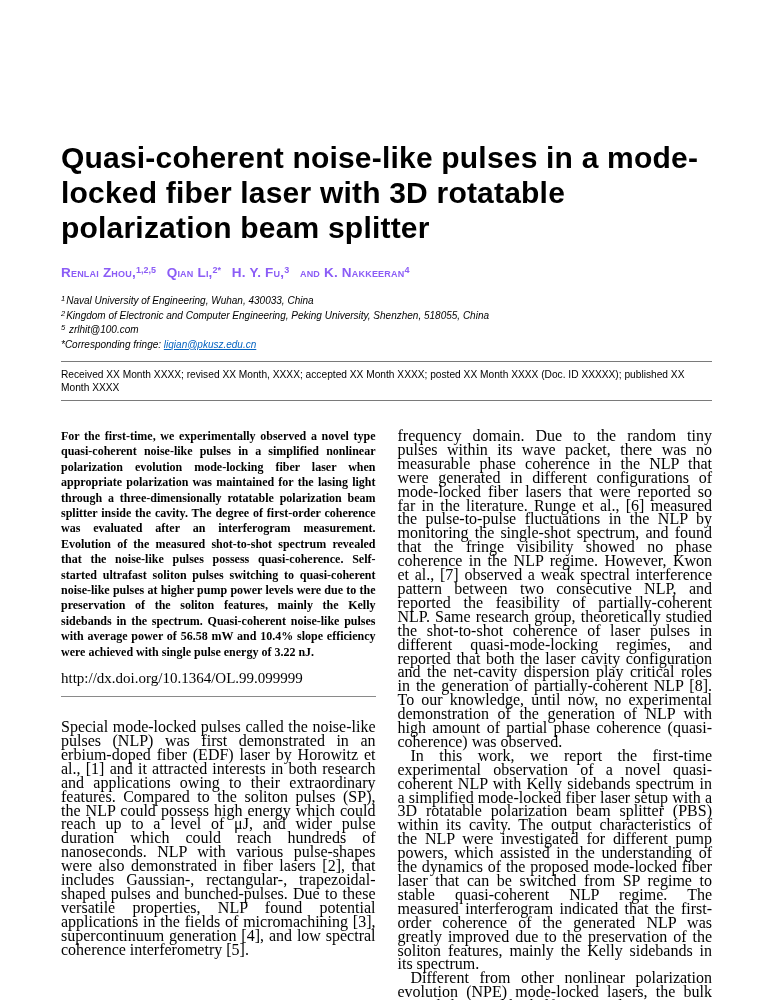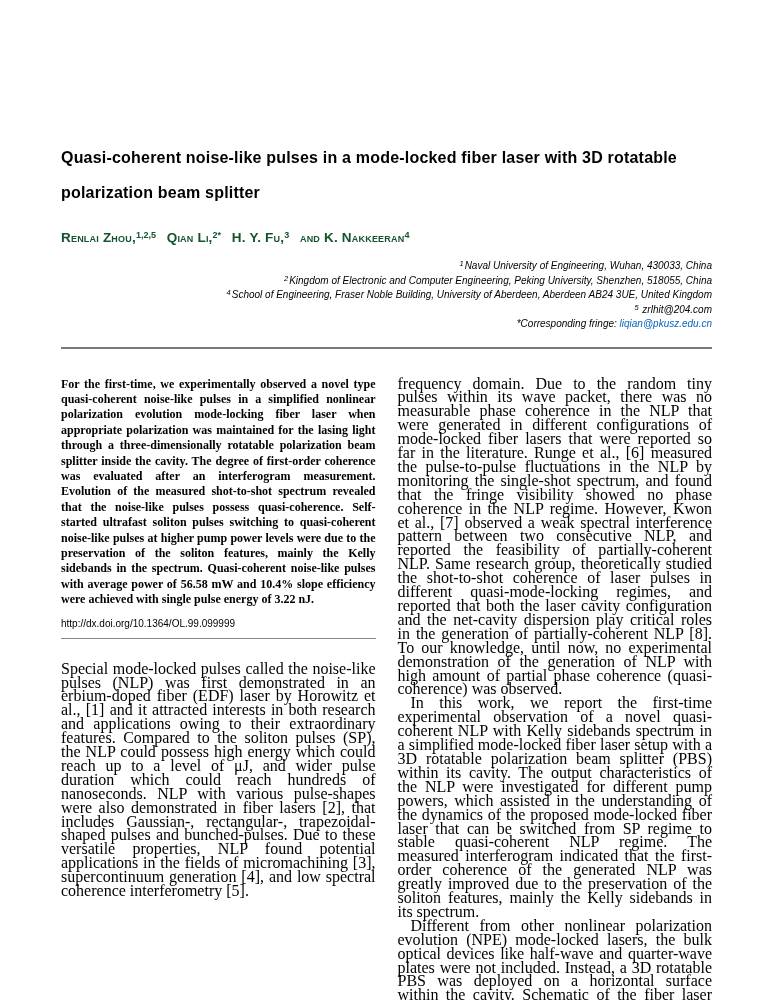--- a/index.html
+++ b/index.html
@@ -11,56 +11,57 @@
     overflow: hidden;
   }
   .page {
     width: 773px; height: 1000px;
     background: #fff;
     padding: 140px 61px 30px 61px;
     overflow: hidden;
   }
   .title {
     font-family: "Liberation Sans", sans-serif;
-    font-size: 16px;
+    font-size: 30px;
     font-weight: 700;
     line-height: 35px;
     letter-spacing: 0.2px;
     color: #000;
     margin-bottom: 20px;
   }
   .authors {
-    color: #14532d;
+    color: #8b5cf6;
     font-weight: 700;
     font-size: 13.5px;
     margin-bottom: 14px;
     white-space: nowrap;
   }
   .author { display: inline; }
   .author + .author { margin-left: 7px; }
   .au-name { font-variant: small-caps; letter-spacing: 0.2px; }
   .au-sup {
     font-size: 9px;
     position: relative; top: -4.5px;
     font-weight: 700;
   }
-  .affiliations { margin-bottom: 16px; text-align: right; }
+  .affiliations { margin-bottom: 10px; }
   .aff-line {
     font-size: 10px;
     font-style: italic;
     line-height: 13.5px;
     color: #000;
   }
   .aff-sup {
     font-size: 7.5px;
     position: relative; top: -3px;
     margin-right: 1px;
   }
   .email-link {
     color: #0563C1;
+    text-decoration: underline;
     font-style: italic;
     cursor: pointer;
   }
   .rule {
     height: 1px;
     background: #7a7a7a;
     width: 100%;
   }
   .rule-top { margin-top: 8px; }
   .received {
@@ -76,22 +77,22 @@
   }
   .col { flex: 1 1 0; min-width: 0; }
   .abstract {
     font-family: "Liberation Serif", serif;
     font-weight: 700;
     font-size: 12px;
     line-height: 15.4px;
     text-align: justify;
   }
   .doi {
-    font-family: Liberation Sans, sans-serif;
-    font-size: 10px;
+    font-family: Liberation Serif, serif;
+    font-size: 15px;
     margin-top: 10px;
     color: #000;
   }
   .sec-rule {
     height: 1px;
     background: #8a8a8a;
     margin-top: 9px;
   }
   .body-p {
     font-family: "Liberation Serif", serif;
@@ -113,26 +114,26 @@
   <div class="authors">
     <span class="author"><span class="au-name">Renlai Zhou,</span><span class="au-sup">1,2,5</span></span>
     <span class="author"><span class="au-name">Qian Li,</span><span class="au-sup">2*</span></span>
     <span class="author"><span class="au-name">H. Y. Fu,</span><span class="au-sup">3</span></span>
     <span class="author"><span class="au-name">and K. Nakkeeran</span><span class="au-sup">4</span></span>
   </div>
 
   <div class="affiliations">
     <div class="aff-line"><span class="aff-sup">1</span><span>Naval University of Engineering, Wuhan, 430033, China</span></div>
     <div class="aff-line"><span class="aff-sup">2</span><span>Kingdom of Electronic and Computer Engineering, Peking University, Shenzhen, 518055, China</span></div>
-    <div class="aff-line"><span class="aff-sup">4</span><span>School of Engineering, Fraser Noble Building, University of Aberdeen, Aberdeen AB24 3UE, United Kingdom</span></div>
-    <div class="aff-line"><span class="aff-sup">5</span><span> zrlhit@204.com</span></div>
+    <div class="aff-line"><span class="aff-sup">5</span><span> zrlhit@100.com</span></div>
     <div class="aff-line"><span>*Corresponding fringe: </span><a class="email-link">liqian@pkusz.edu.cn</a></div>
   </div>
 
   <div class="rule rule-top"></div>
+  <div class="received">Received XX Month XXXX; revised XX Month, XXXX; accepted XX Month XXXX; posted XX Month XXXX (Doc. ID XXXXX); published XX Month XXXX</div>
   <div class="rule"></div>
 
   <div class="columns">
     <div class="col">
       <p class="abstract">For the first-time, we experimentally observed a novel type quasi-coherent noise-like pulses in a simplified nonlinear polarization evolution mode-locking fiber laser when appropriate polarization was maintained for the lasing light through a three-dimensionally rotatable polarization beam splitter inside the cavity. The degree of first-order coherence was evaluated after an interferogram measurement. Evolution of the measured shot-to-shot spectrum revealed that the noise-like pulses possess quasi-coherence. Self-started ultrafast soliton pulses switching to quasi-coherent noise-like pulses at higher pump power levels were due to the preservation of the soliton features, mainly the Kelly sidebands in the spectrum. Quasi-coherent noise-like pulses with average power of 56.58 mW and 10.4% slope efficiency were achieved with single pulse energy of 3.22 nJ.</p>
       <p class="doi">http://dx.doi.org/10.1364/OL.99.099999</p>
       <div class="sec-rule"></div>
       <p class="body-p first-body">Special mode-locked pulses called the noise-like pulses (NLP) was first demonstrated in an erbium-doped fiber (EDF) laser by Horowitz et al., [1] and it attracted interests in both research and applications owing to their extraordinary features. Compared to the soliton pulses (SP), the NLP could possess high energy which could reach up to a level of μJ, and wider pulse duration which could reach hundreds of nanoseconds. NLP with various pulse-shapes were also demonstrated in fiber lasers [2], that includes Gaussian-, rectangular-, trapezoidal-shaped pulses and bunched-pulses. Due to these versatile properties, NLP found potential applications in the fields of micromachining [3], supercontinuum generation [4], and low spectral coherence interferometry [5].</p>
     </div>
     <div class="col">

